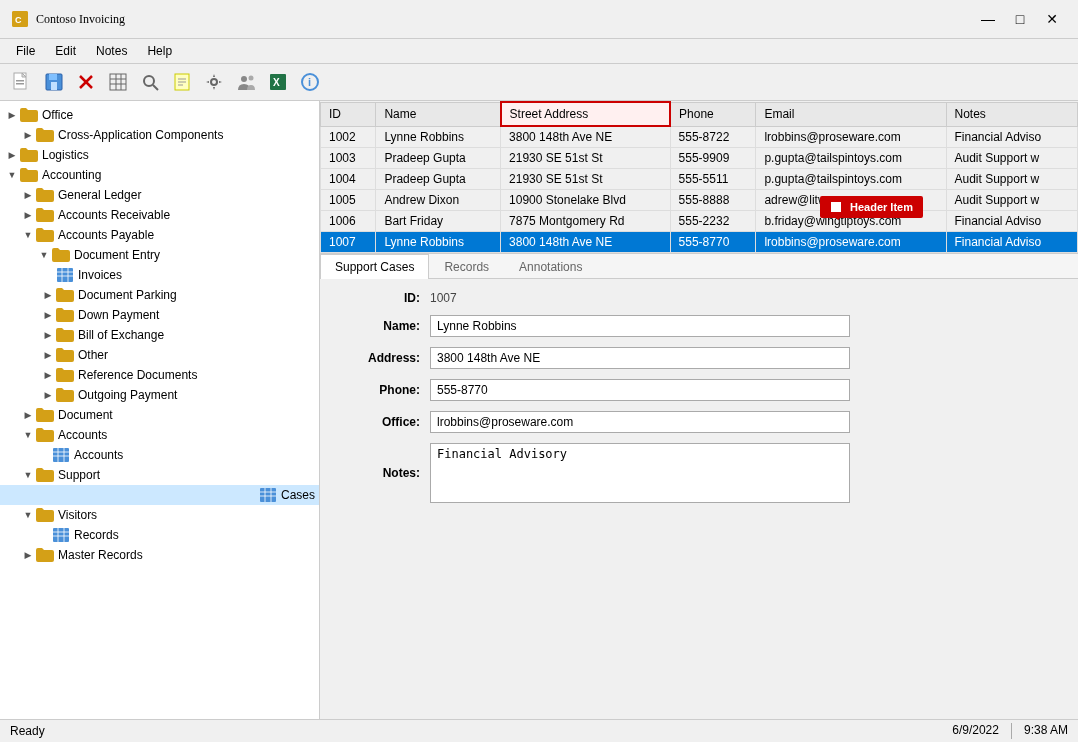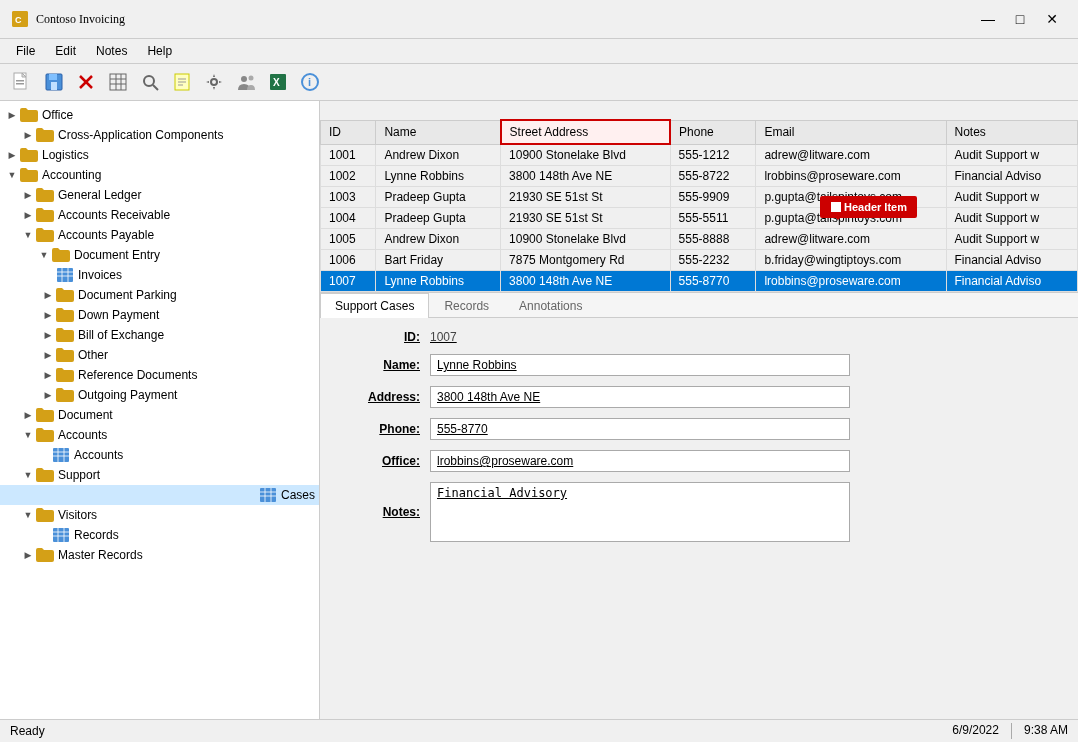--- a/index.html
+++ b/index.html
@@ -29,42 +29,42 @@
     .tree-item { display: flex; align-items: center; padding: 2px 4px; cursor: pointer; white-space: nowrap; }
     .tree-item.selected { background: #cce8ff; justify-content: flex-end; }
     .tree-toggle { width: 16px; height: 16px; display: flex; align-items: center; justify-content: center; font-size: 8px; color: #555; flex-shrink: 0; }
     .tree-icon { width: 18px; height: 16px; display: flex; align-items: center; justify-content: center; margin-right: 4px; flex-shrink: 0; }
     .tree-label { font-size: 12px; }
 
     
     .content { flex: 1; display: flex; flex-direction: column; overflow: hidden; }
 
     
-    .header-item-badge { position: absolute; background: #cc0000; color: white; padding: 3px 8px; font-size: 11px; font-weight: bold; border: 2px solid #cc0000; border-radius: 2px; display: flex; align-items: center; gap: 2px; z-index: 100; top: 95px; left: 500px; white-space: nowrap; }
+    .header-item-badge { position: absolute; background: #cc0000; color: white; padding: 3px 8px; font-size: 11px; font-weight: bold; border: 2px solid #cc0000; border-radius: 2px; display: flex; align-items: center; gap: 8px; z-index: 100; top: 95px; left: 500px; white-space: nowrap; }
     .header-item-badge::after { content: ''; position: absolute; bottom: -8px; left: 12px; border: 4px solid transparent; border-top-color: #cc0000; }
 
     
     .grid-area { position: relative; }
-    .data-grid { width: 100%; border-collapse: collapse; font-size: 12px; margin-top: 18px; }
+    .data-grid { width: 100%; border-collapse: collapse; font-size: 12px; }
     .data-grid thead th { background: #e8e8e8; border: 1px solid #ccc; padding: 4px 8px; text-align: left; font-weight: normal; white-space: nowrap; cursor: pointer; }
     .data-grid thead th.highlighted { border: 2px solid #cc0000; background: #fff0f0; }
     .data-grid tbody td { border: 1px solid #ddd; padding: 3px 8px; white-space: nowrap; overflow: hidden; max-width: 150px; text-overflow: ellipsis; }
     .data-grid tbody tr.selected td { background: #0078d4; color: white; }
     .grid-scroll-wrapper { overflow-x: auto; overflow-y: auto; max-height: 230px; }
     .grid-scroll-wrapper::-webkit-scrollbar { height: 8px; width: 8px; }
     .grid-scroll-wrapper::-webkit-scrollbar-thumb { background: #aaa; }
 
     
     .details-area { border-top: 1px solid #ccc; flex: 1; overflow-y: auto; }
     .tabs-bar { display: flex; border-bottom: 1px solid #ccc; background: #f5f5f5; }
     .tab { padding: 5px 14px; cursor: pointer; font-size: 12px; border: 1px solid transparent; border-bottom: none; margin-bottom: -1px; }
     .tab.active { background: #fff; border-color: #ccc #ccc #fff; font-weight: normal; }
     .tab:not(.active) { color: #666; }
 
-    .detail-form { padding: 12px 20px; display: grid; grid-template-columns: 80px 1fr; row-gap: 10px; column-gap: 10px; align-items: center; text-decoration: underline; }
+    .detail-form { padding: 12px 20px; display: grid; grid-template-columns: 80px 1fr; row-gap: 10px; column-gap: 10px; align-items: center; }
     .detail-label { font-weight: bold; text-align: right; font-size: 12px; }
     .detail-value { font-size: 12px; color: #444; }
     .detail-input { border: 1px solid #aaa; padding: 3px 6px; font-size: 12px; width: 420px; background: white; }
     .detail-textarea { border: 1px solid #aaa; padding: 3px 6px; font-size: 12px; width: 420px; height: 60px; background: white; resize: none; }
 
     
     .status-bar { background: #f0f0f0; border-top: 1px solid #ccc; padding: 3px 10px; display: flex; justify-content: space-between; align-items: center; font-size: 12px; }
     .status-right { display: flex; gap: 12px; }
     .status-sep { border-left: 1px solid #aaa; height: 16px; }
 
@@ -420,28 +420,20 @@
                 <th>ID</th>
                 <th>Name</th>
                 <th class="highlighted">Street Address</th>
                 <th>Phone</th>
                 <th>Email</th>
                 <th>Notes</th>
               </tr>
             </thead>
             <tbody>
               <tr>
-                <td>1001</td>
-                <td>Andrew Dixon</td>
-                <td>10900 Stonelake Blvd</td>
-                <td>555-1212</td>
-                <td>adrew@litware.com</td>
-                <td>Audit Support w</td>
-              </tr>
-              <tr>
                 <td>1002</td>
                 <td>Lynne Robbins</td>
                 <td>3800 148th Ave NE</td>
                 <td>555-8722</td>
                 <td>lrobbins@proseware.com</td>
                 <td>Financial Adviso</td>
               </tr>
               <tr>
                 <td>1003</td>
                 <td>Pradeep Gupta</td>

